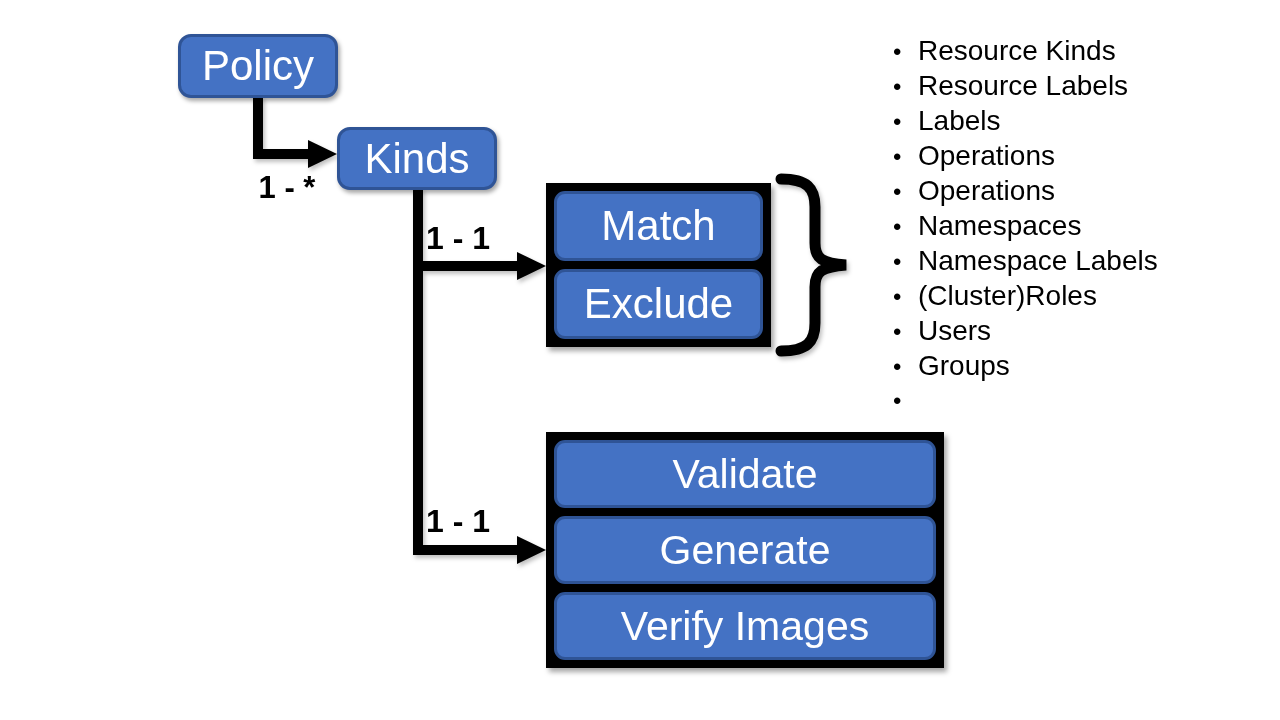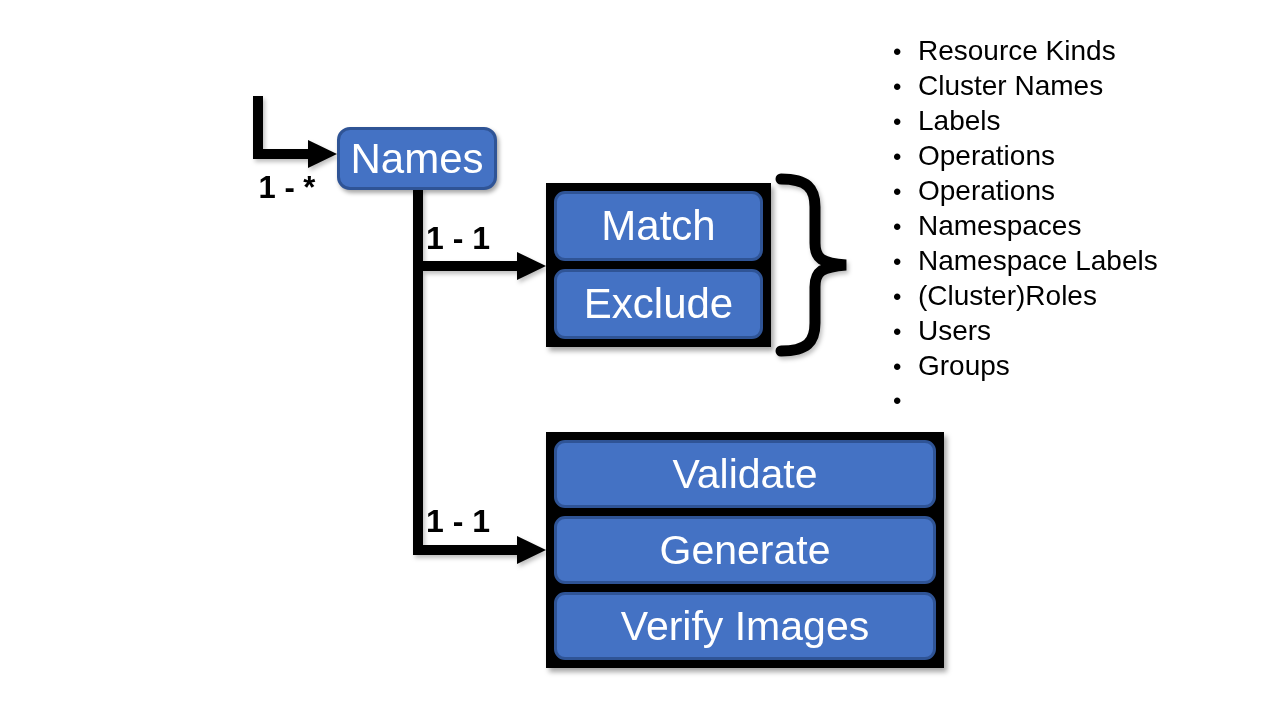--- a/index.html
+++ b/index.html
@@ -107,22 +107,25 @@
 
     <polyline class="conn" points="418,188 418,550 519,550"></polyline>
     <polygon class="head" points="546,550 517,536 517,564"></polygon>
 
     <line class="conn" x1="413" y1="266" x2="519" y2="266"></line>
     <polygon class="head" points="546,266 517,252 517,280"></polygon>
 
     <path class="brace" d="M 781 179 C 807 179 815 188 815 207 L 815 243 C 815 259 822 263 846 265 C 822 267 815 271 815 287 L 815 323 C 815 342 807 351 781 351"></path>
   </svg>
 
+  <div class="node policy">
+    <span>Policy</span>
+  </div>
   <div class="node rule">
-    <span>Names</span>
+    <span>Kinds</span>
   </div>
 
   <div class="edge-label l1">1 - *</div>
   <div class="edge-label l2">1 - 1</div>
   <div class="edge-label l3">1 - 1</div>
 
   <div class="frame match-frame">
     <div class="inner-box">
       <span>Match</span>
     </div>
@@ -143,21 +146,21 @@
     </div>
   </div>
 
   <ul class="criteria">
     <li>
         <span class="dot">•</span>
         <span>Resource Kinds</span>
       </li>
     <li>
         <span class="dot">•</span>
-        <span>Cluster Names</span>
+        <span>Resource Labels</span>
       </li>
     <li>
         <span class="dot">•</span>
         <span>Labels</span>
       </li>
     <li>
         <span class="dot">•</span>
         <span>Operations</span>
       </li>
     <li>

